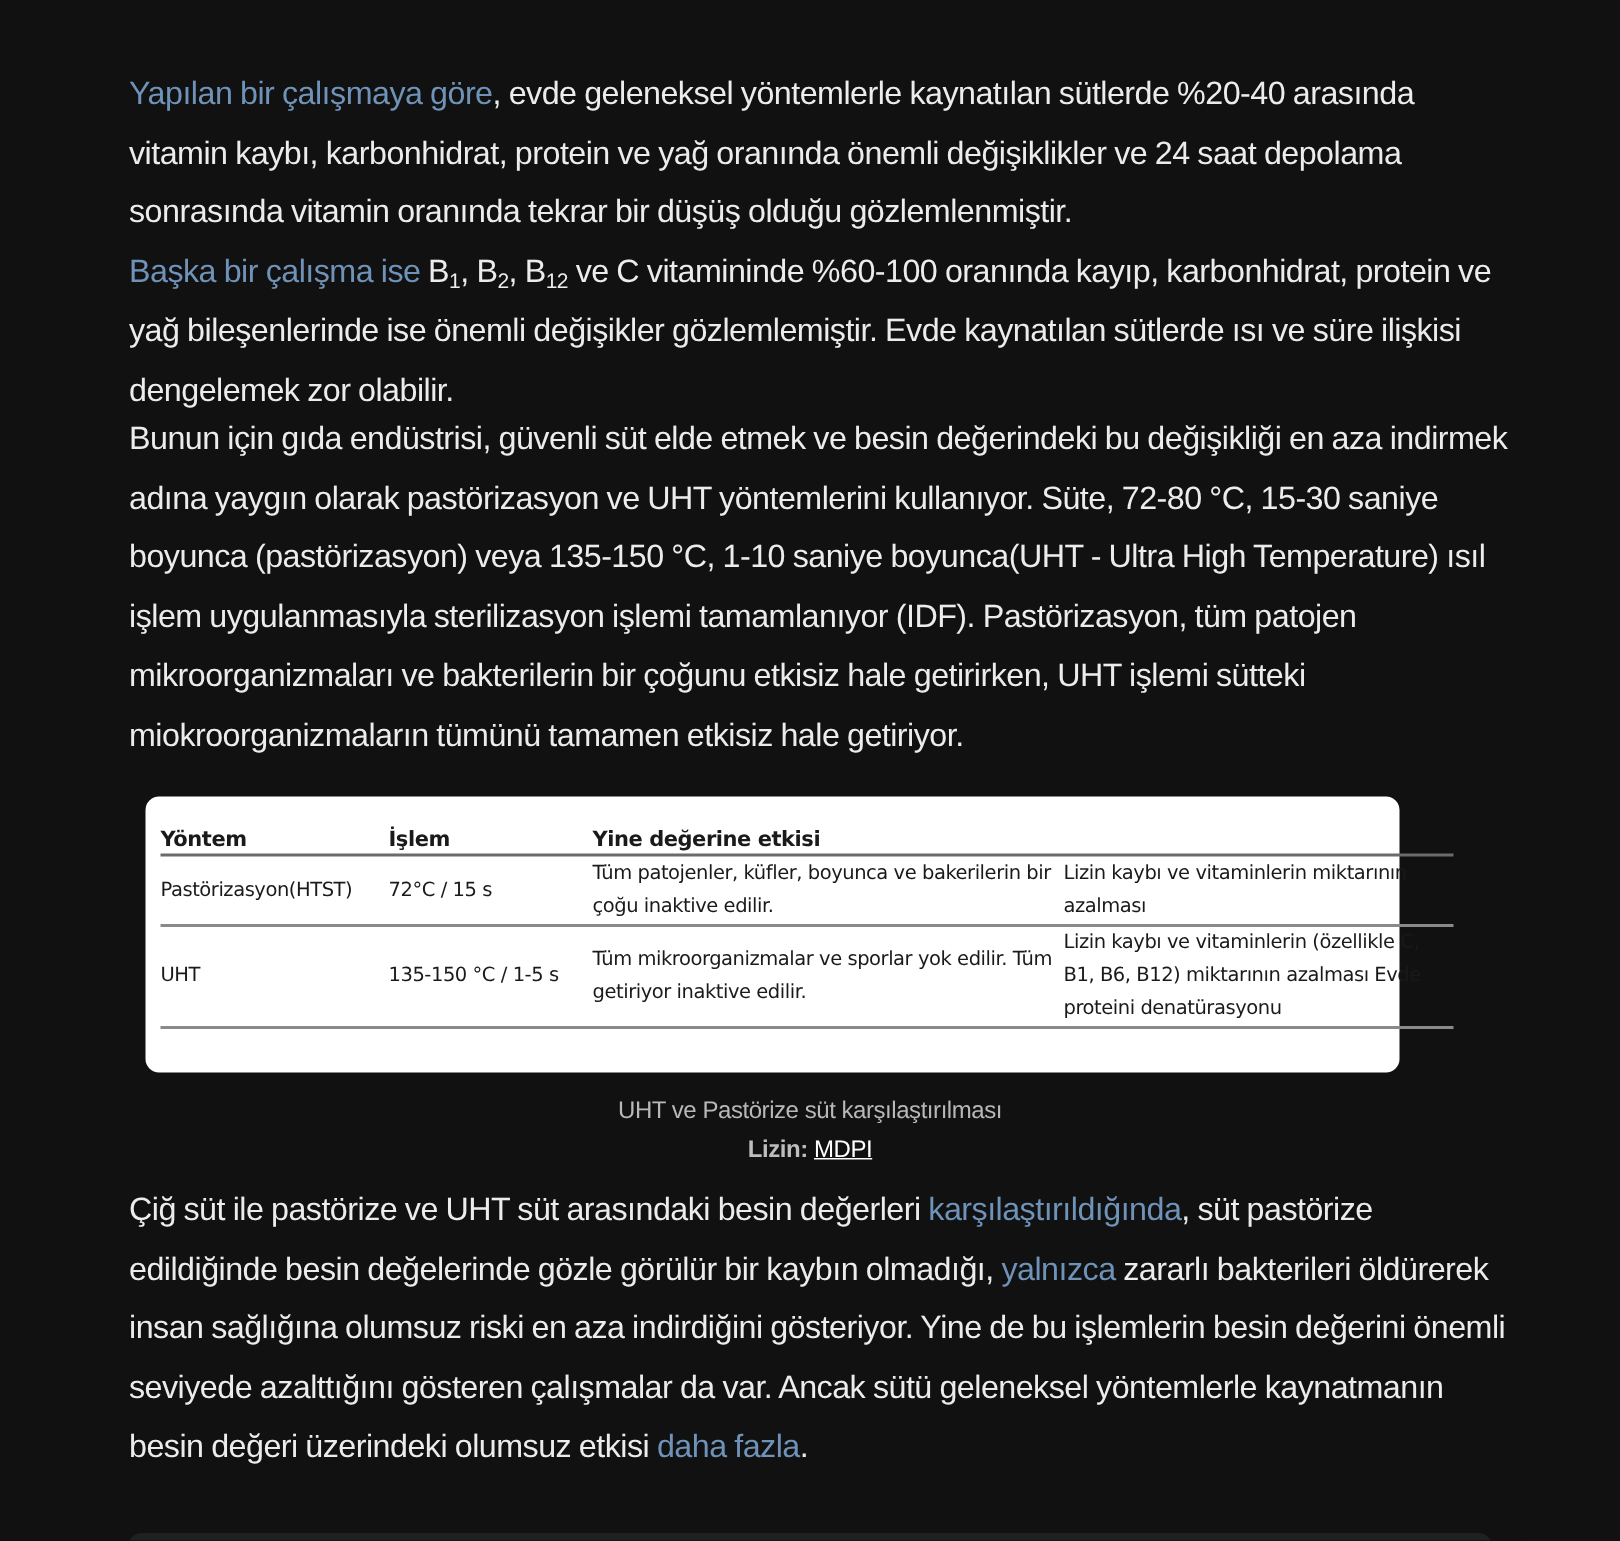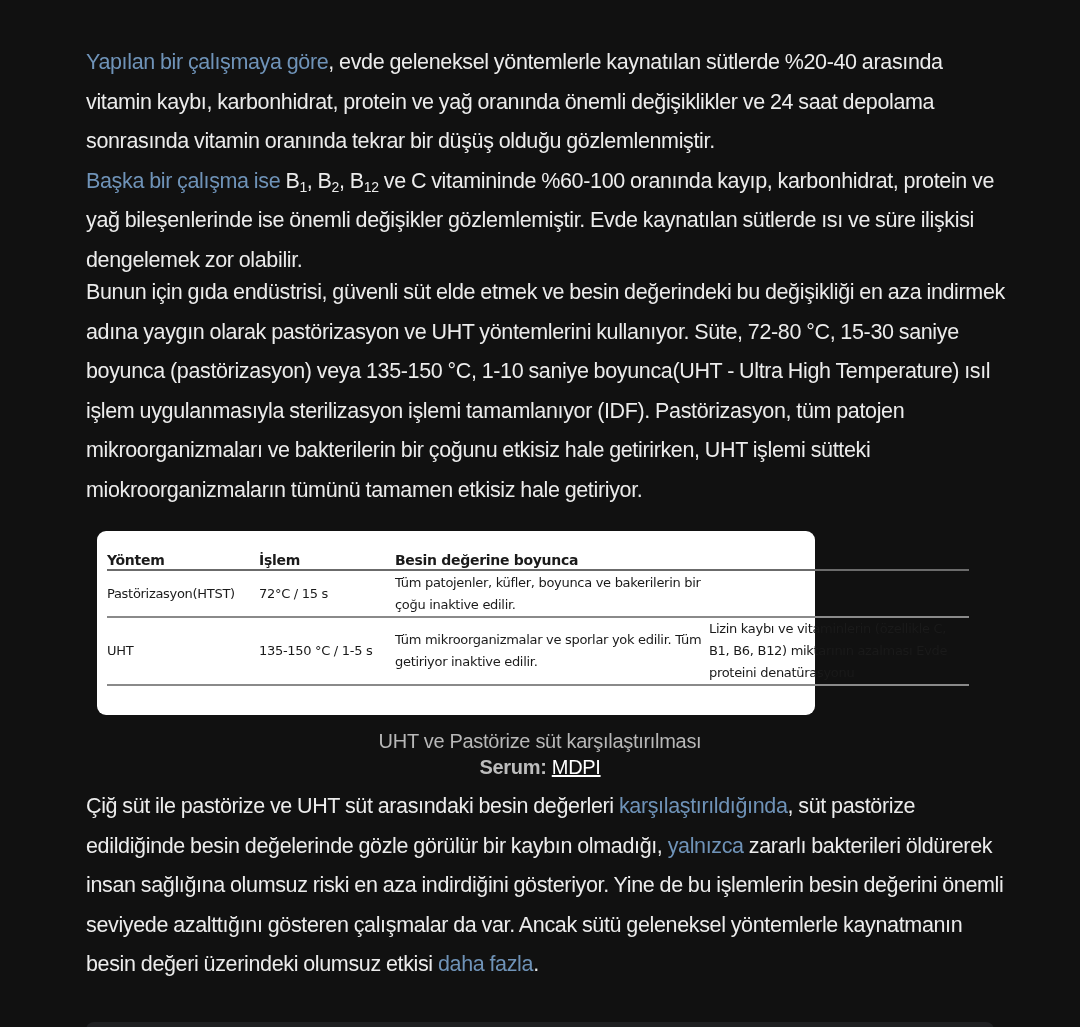--- a/index.html
+++ b/index.html
@@ -38,21 +38,21 @@
       line-height: 0;
     }
     .p1 { position: absolute; top: 0; margin-top: 31px; }
     .p2 { position: absolute; top: 261px; }
     .p3 { position: absolute; top: 775px; }
 
     .figure {
       position: absolute;
       left: 97px;
       top: 531px;
-      width: 718px;
+      width: 836px;
       height: 184px;
       background: #ffffff;
       border-radius: 9px;
     }
     .tbl {
       position: absolute;
       left: 10px;
       top: 14px;
       width: 862px;
       font-family: "DejaVu Sans", sans-serif;
@@ -83,21 +83,21 @@
     .c3 { width: 314px; }
     .c4 { width: 260px; }
     .tbl-head .cell { padding-bottom: 1px; }
 
     .caption {
       position: absolute;
       top: 728px;
       left: 0;
       width: 1080px;
       text-align: center;
-      font-size: 20px;
+      font-size: 16px;
       line-height: 26px;
       color: #b8b8b8;
       letter-spacing: -0.3px;
     }
     .caption .source-label {
       font-weight: bold;
       color: #bdbdbd;
     }
     .caption .source-link {
       color: #ffffff;
@@ -121,38 +121,39 @@
 
   <p class="para p2">Bunun için gıda endüstrisi, güvenli süt elde etmek ve besin değerindeki bu değişikliği en aza indirmek adına yaygın olarak pastörizasyon ve UHT yöntemlerini kullanıyor. Süte, 72-80 °C, 15-30 saniye boyunca (pastörizasyon) veya 135-150 °C, 1-10 saniye boyunca(UHT - Ultra High Temperature) ısıl işlem uygulanmasıyla sterilizasyon işlemi tamamlanıyor (IDF). Pastörizasyon, tüm patojen mikroorganizmaları ve bakterilerin bir çoğunu etkisiz hale getirirken, UHT işlemi sütteki miokroorganizmaların tümünü tamamen etkisiz hale getiriyor.</p>
 
 </div>
 
 <div class="figure">
   <div class="tbl">
     <div class="tbl-row tbl-head">
       <div class="cell c1">Yöntem</div>
       <div class="cell c2">İşlem</div>
-      <div class="cell c4">Besin değerine boyunca</div>
+      <div class="cell c4">Yine değerine etkisi</div>
     </div>
     <div class="tbl-row tbl-body r1">
       <div class="cell c1">Pastörizasyon(HTST)</div>
       <div class="cell c2">72°C / 15 s</div>
       <div class="cell c3">Tüm patojenler, küfler, boyunca ve bakerilerin bir çoğu inaktive edilir.</div>
+      <div class="cell c4">Lizin kaybı ve vitaminlerin miktarının azalması</div>
     </div>
     <div class="tbl-row tbl-body r2">
       <div class="cell c1">UHT</div>
       <div class="cell c2">135-150 °C / 1-5 s</div>
       <div class="cell c3">Tüm mikroorganizmalar ve sporlar yok edilir. Tüm getiriyor inaktive edilir.</div>
       <div class="cell c4">Lizin kaybı ve vitaminlerin (özellikle C, B1, B6, B12) miktarının azalması Evde proteini denatürasyonu</div>
     </div>
   </div>
 </div>
 
 <div class="caption">
   <div>UHT ve Pastörize süt karşılaştırılması</div>
-  <div><span class="source-label">Serum:</span> <a href="#" class="source-link">MDPI</a></div>
+  <div><span class="source-label">Lizin:</span> <a href="#" class="source-link">MDPI</a></div>
 </div>
 
 <div class="article">
   <p class="para p3"><span>Çiğ süt ile pastörize ve UHT süt arasındaki besin değerleri </span><a href="#">karşılaştırıldığında</a><span>, süt pastörize edildiğinde besin değelerinde gözle görülür bir kaybın olmadığı, </span><a href="#">yalnızca</a><span> zararlı bakterileri öldürerek insan sağlığına olumsuz riski en aza indirdiğini gösteriyor. Yine de bu işlemlerin besin değerini önemli seviyede azalttığını gösteren çalışmalar da var. Ancak sütü geleneksel yöntemlerle kaynatmanın besin değeri üzerindeki olumsuz etkisi </span><a href="#">daha fazla</a><span>.</span></p>
 </div>
 
 <div class="bottom-card"></div>
 
 </body></html>

